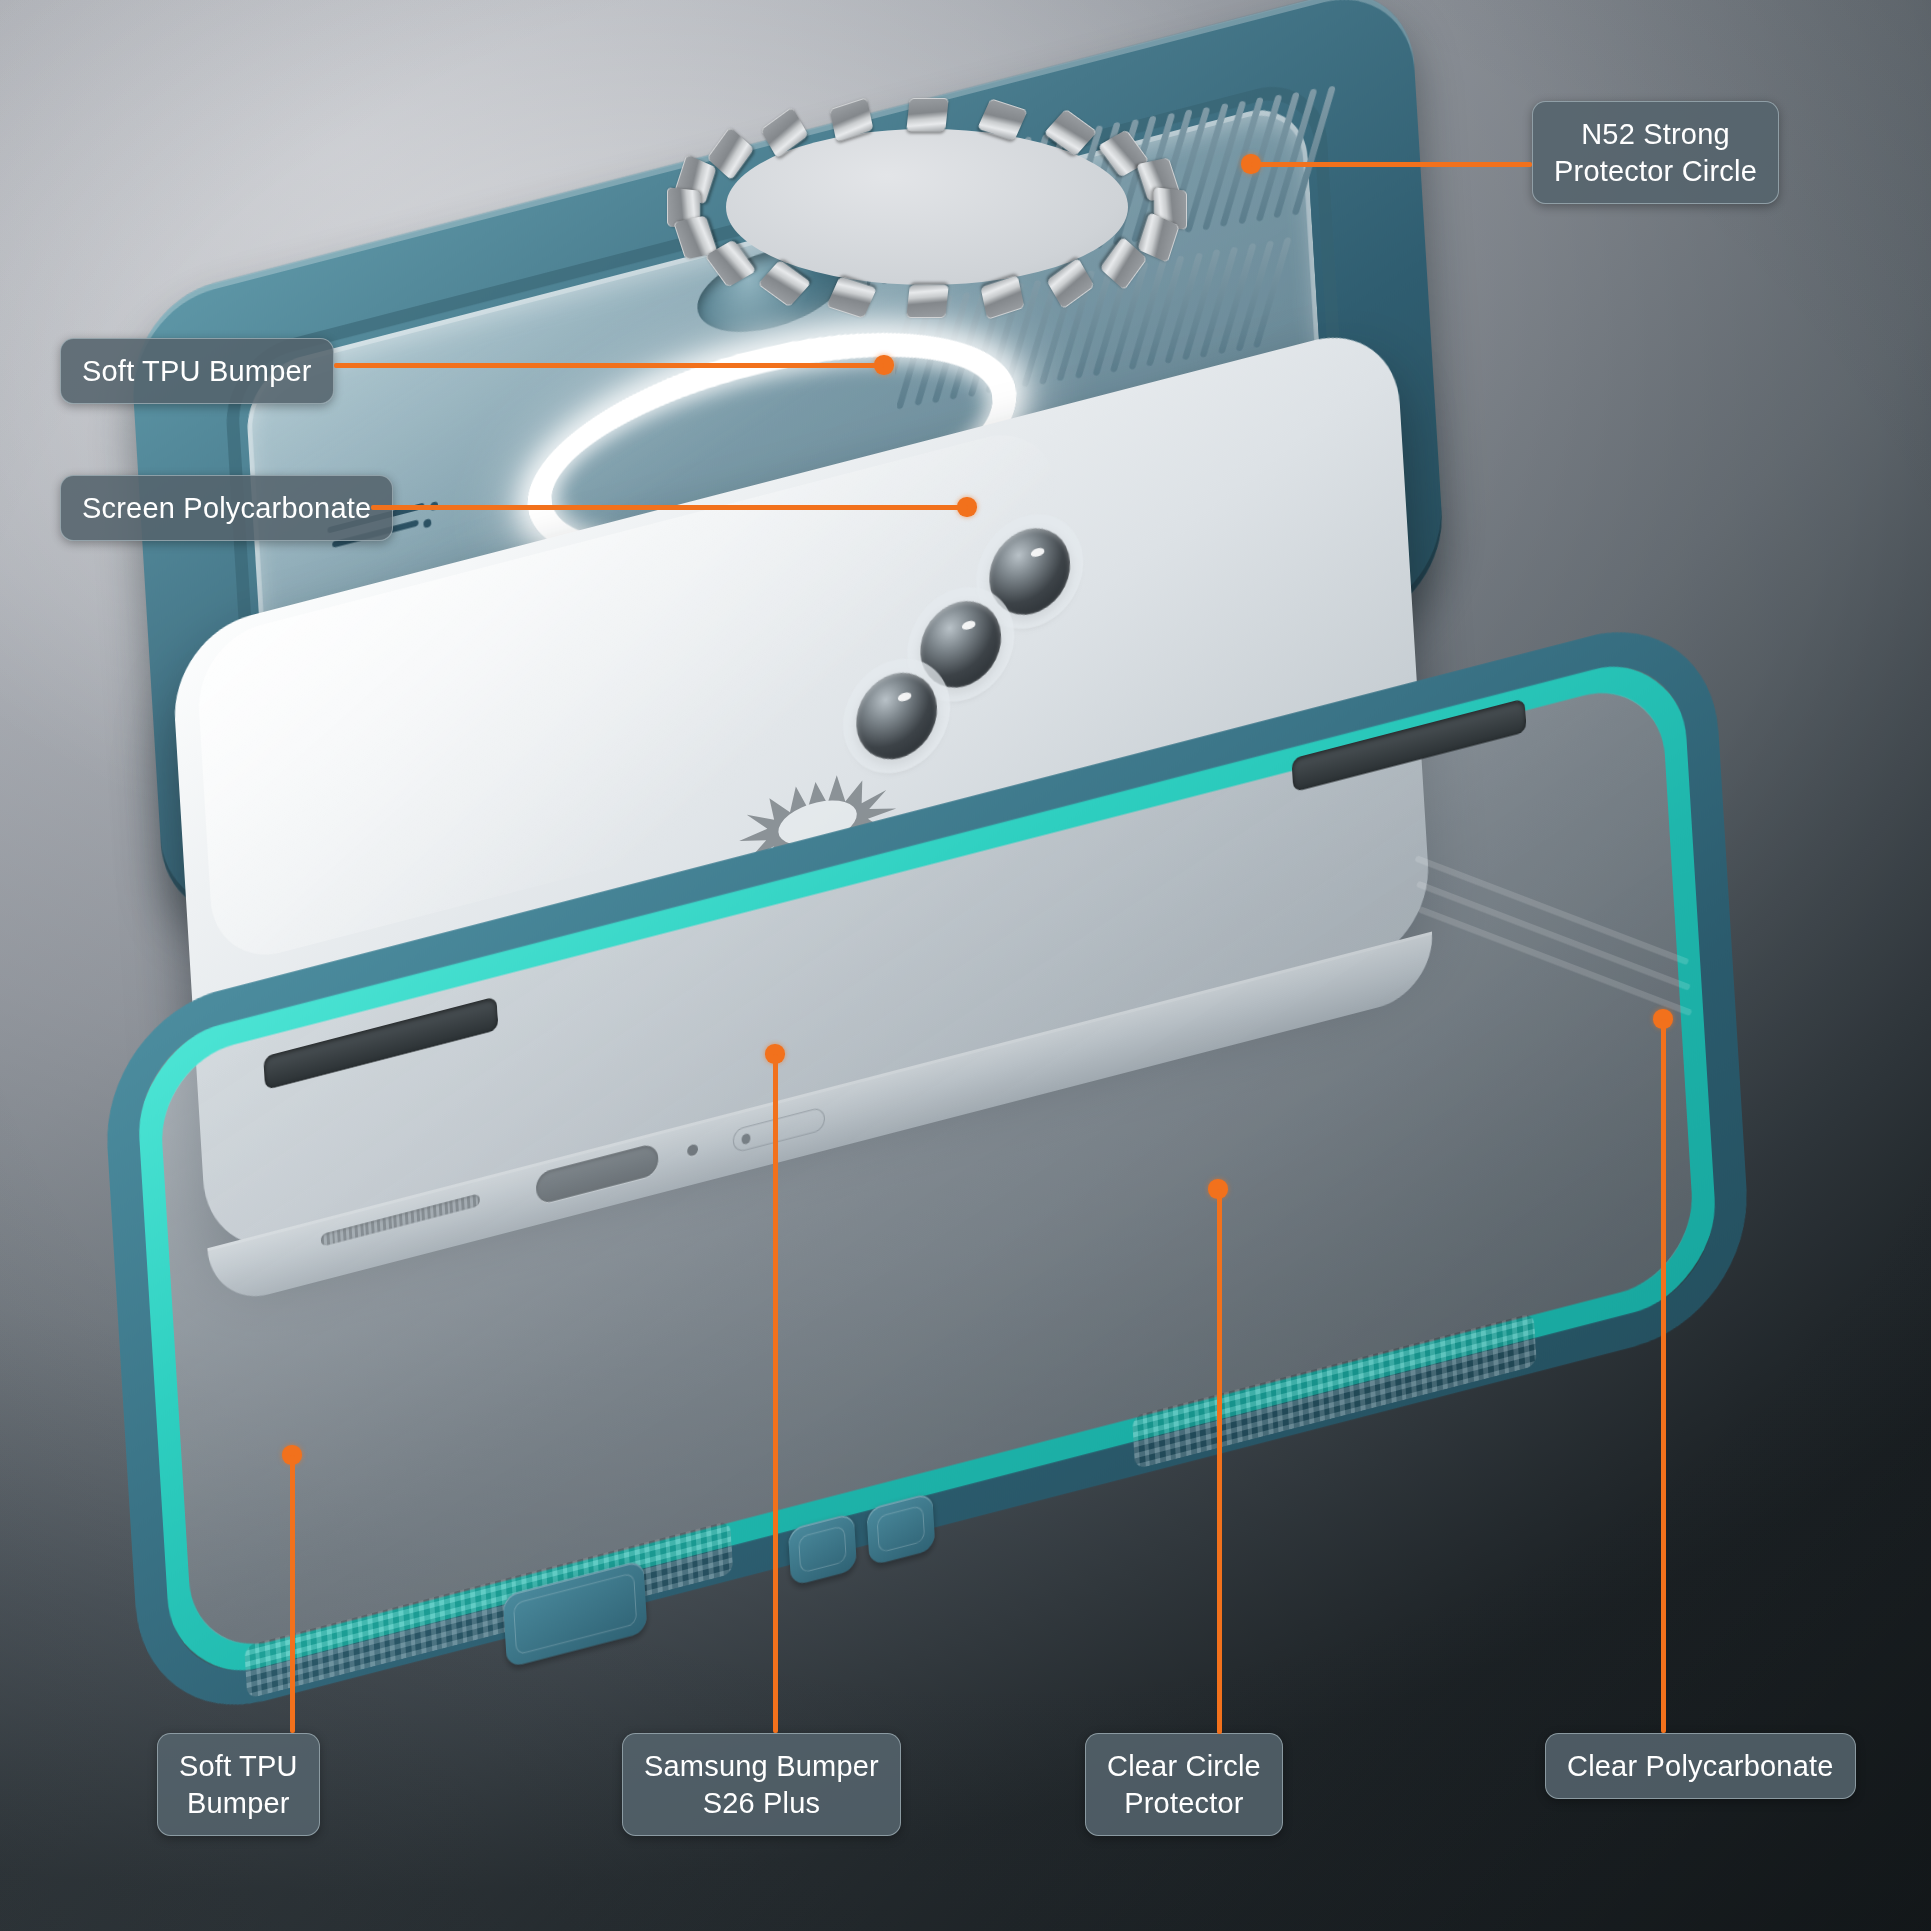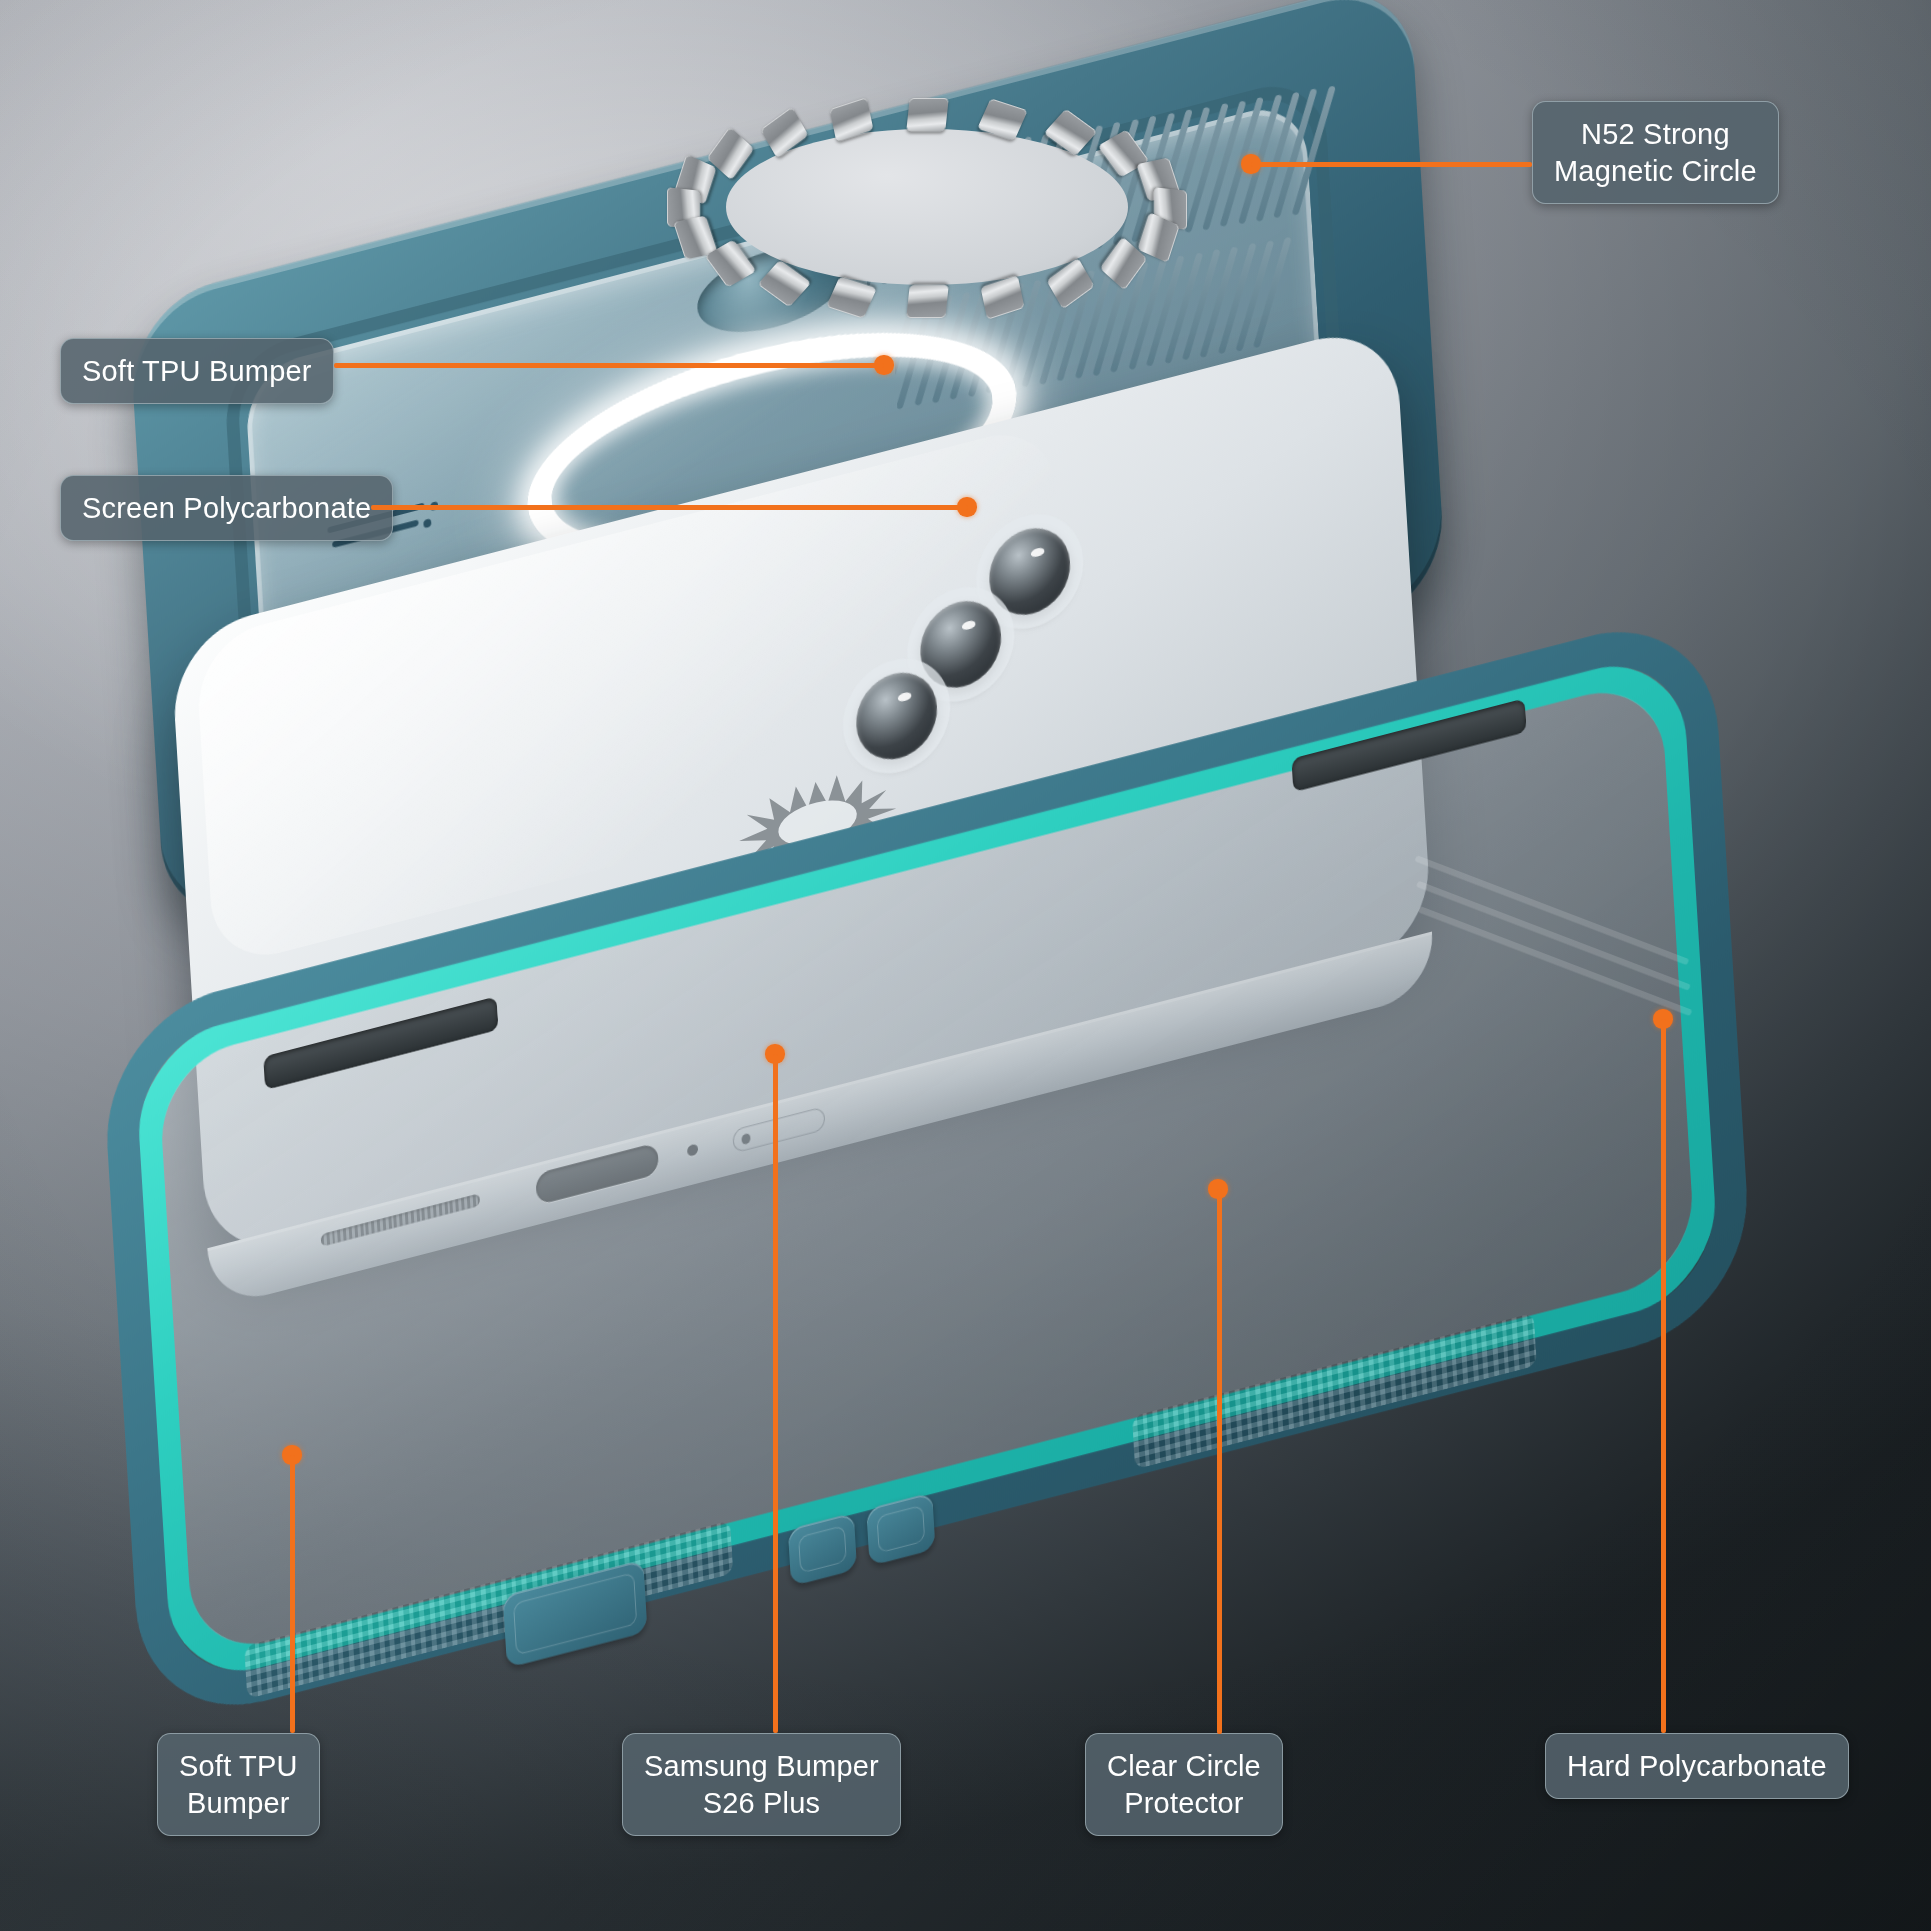--- a/index.html
+++ b/index.html
@@ -313,40 +313,40 @@
     <div class="speaker-bar" style="left:114px;top:25px;width:241px;height:33px;"></div>
     <div class="speaker-bar" style="right:145px;top:-5.8px;width:241px;height:33px;"></div>
 
     <div class="rib" style="right:-29px;top:203px;width:319px;transform:rotate(32deg);"></div>
     <div class="rib" style="right:-29px;top:228px;width:319px;transform:rotate(32deg);"></div>
     <div class="rib" style="right:-29px;top:253px;width:319px;transform:rotate(32deg);"></div>
   </div>
 
   <div id="callout-layer">
       <div class="callout-label" style="left: 1532px; top: 101px;">N52 Strong
-Magnetic Circle</div>
+Protector Circle</div>
       <div class="lead-dot" style="left: 1251px; top: 164px;"></div>
       <div class="lead h" style="left: 1251px; top: 162px; width: 281px;"></div>
       <div class="callout-label" style="left: 60px; top: 338px;">Soft TPU Bumper</div>
       <div class="lead-dot" style="left: 884px; top: 365px;"></div>
       <div class="lead h" style="left: 334px; top: 363px; width: 550px;"></div>
       <div class="callout-label" style="left: 60px; top: 475px;">Screen Polycarbonate</div>
       <div class="lead-dot" style="left: 967px; top: 507px;"></div>
       <div class="lead h" style="left: 371px; top: 505px; width: 597px;"></div>
       <div class="callout-label" style="left: 157px; top: 1733px;">Soft TPU
 Bumper</div>
       <div class="lead-dot" style="left: 292px; top: 1455px;"></div>
       <div class="lead v" style="left: 290px; top: 1455px; height: 278px;"></div>
       <div class="callout-label" style="left: 622px; top: 1733px;">Samsung Bumper
 S26 Plus</div>
       <div class="lead-dot" style="left: 775px; top: 1054px;"></div>
       <div class="lead v" style="left: 773px; top: 1054px; height: 679px;"></div>
       <div class="callout-label" style="left: 1085px; top: 1733px;">Clear Circle
 Protector</div>
       <div class="lead-dot" style="left: 1218px; top: 1189px;"></div>
       <div class="lead v" style="left: 1217px; top: 1189px; height: 545px;"></div>
-      <div class="callout-label" style="left: 1545px; top: 1733px;">Hard Polycarbonate</div>
+      <div class="callout-label" style="left: 1545px; top: 1733px;">Clear Polycarbonate</div>
       <div class="lead-dot" style="left: 1663px; top: 1019px;"></div>
       <div class="lead v" style="left: 1661px; top: 1019px; height: 714px;"></div>
     </div>
 
 </div>
 
 
 </body></html>

